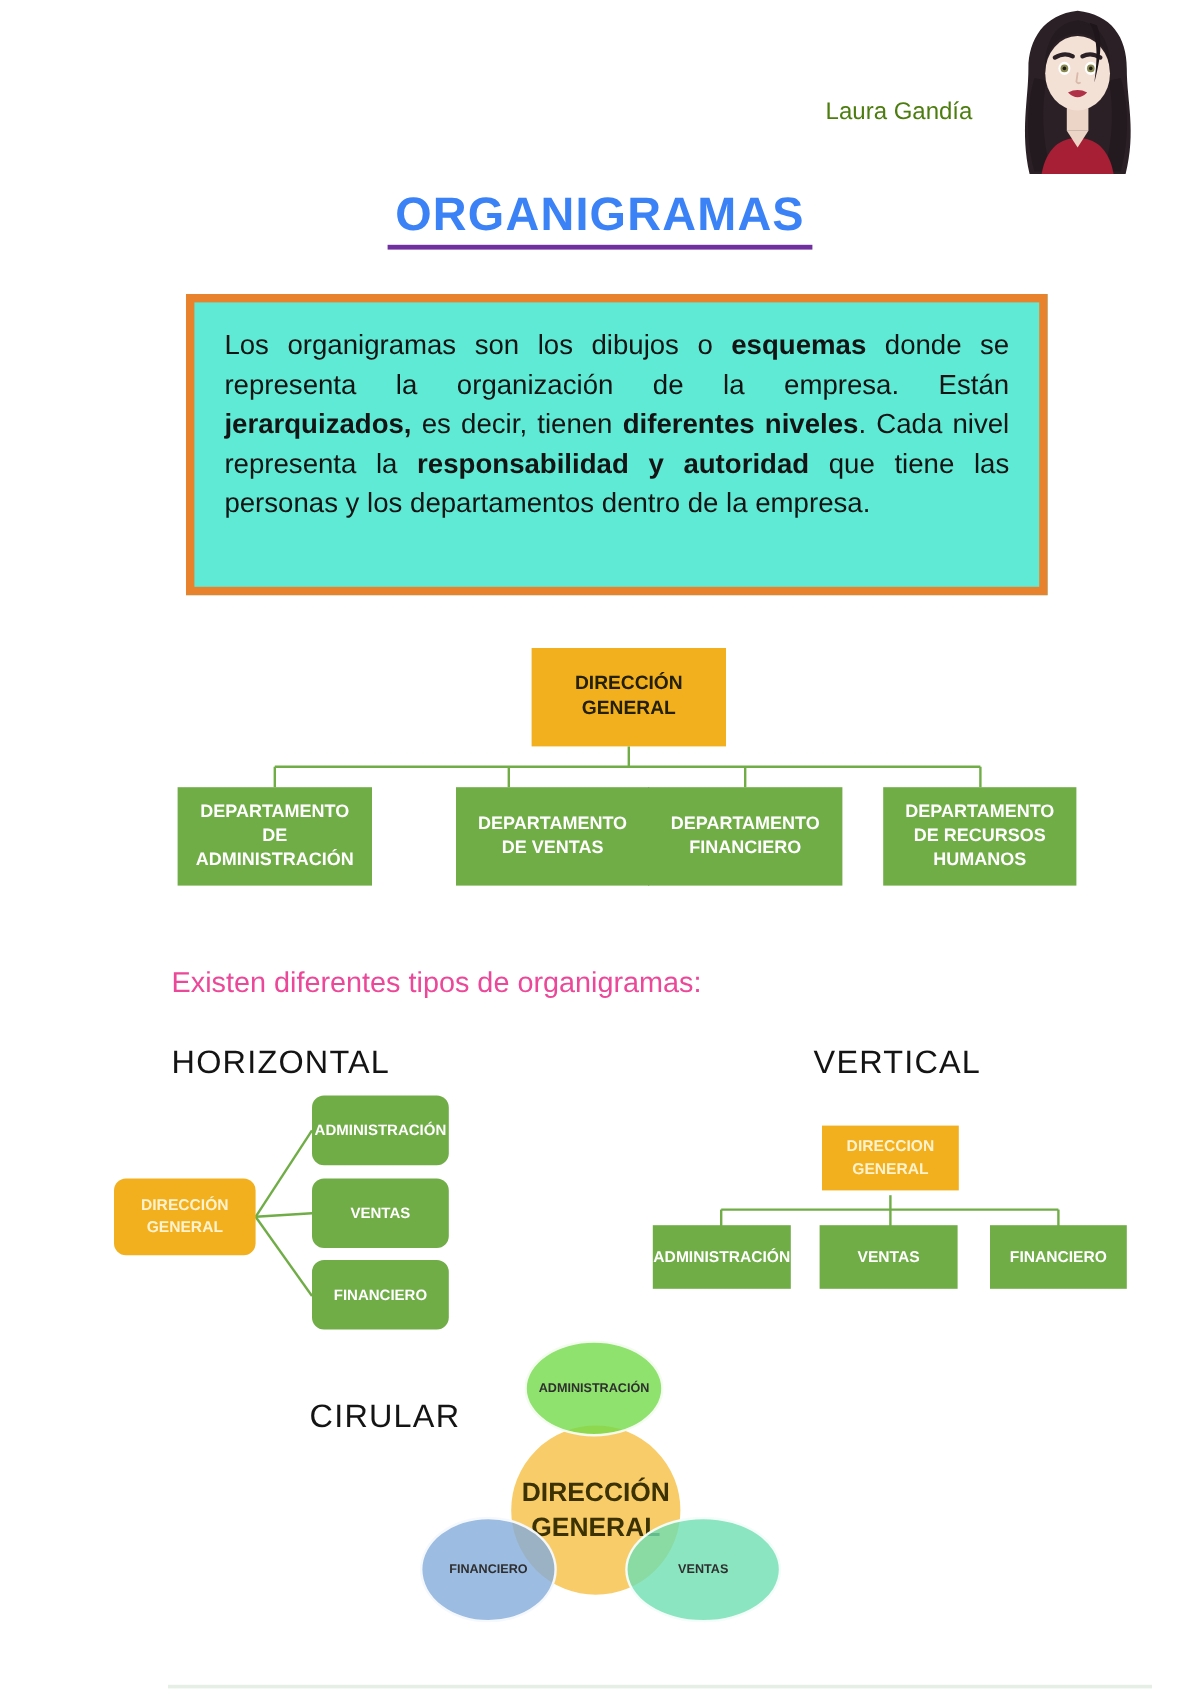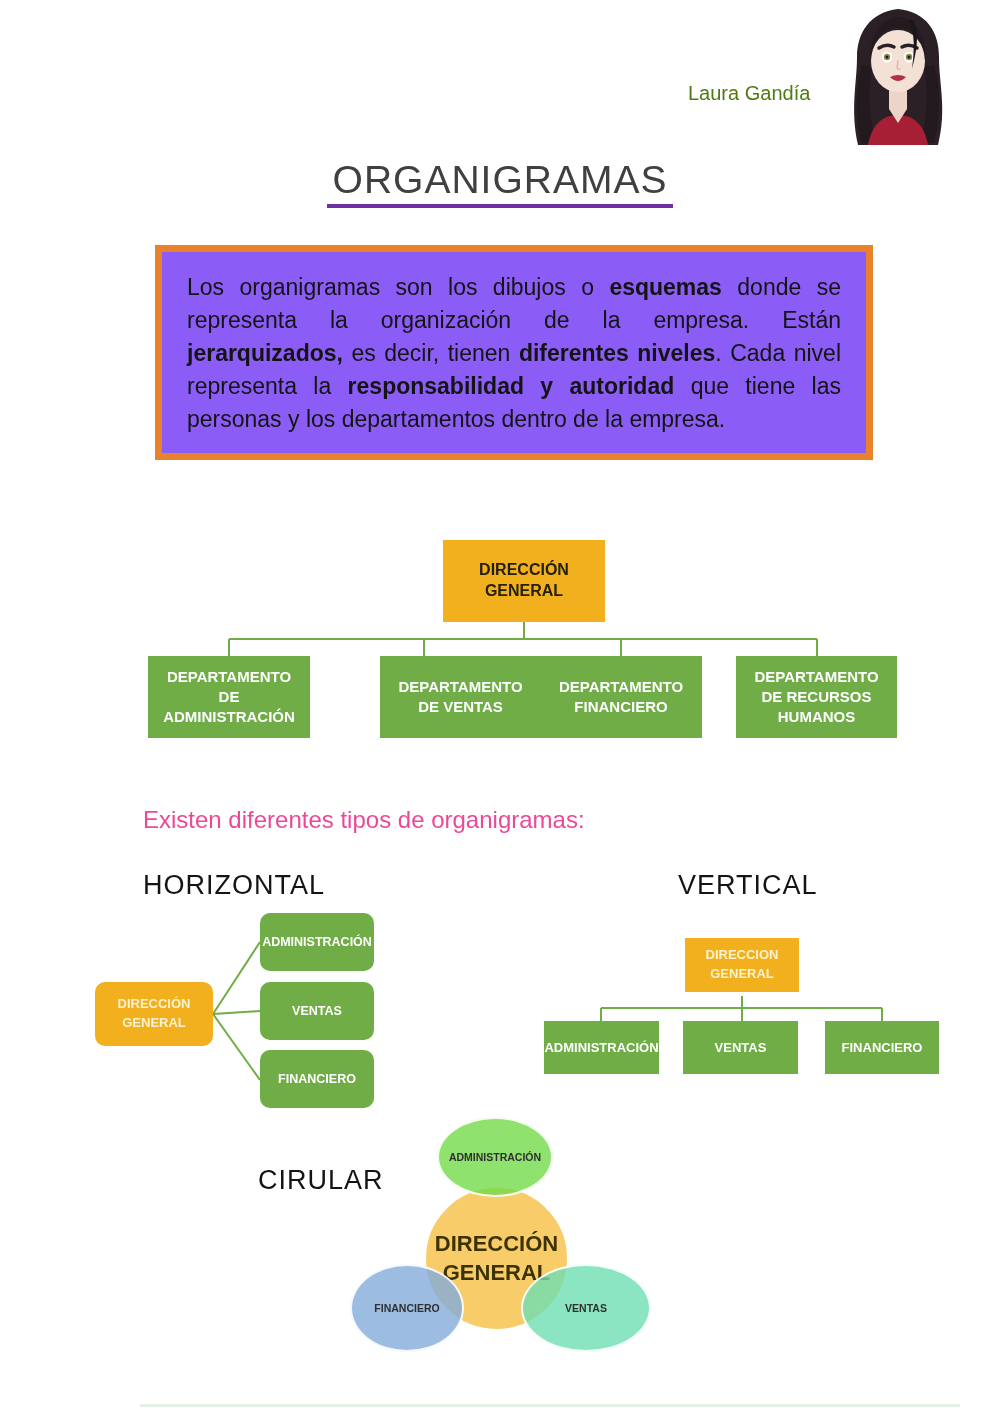--- a/index.html
+++ b/index.html
@@ -4,27 +4,27 @@
 <style>
   * { margin:0; padding:0; box-sizing:border-box; }
   html,body { background:#ffffff; }
   body { font-family:"Liberation Sans","DejaVu Sans",sans-serif; }
   .page { position:relative; width:1000px; height:1413px; background:#ffffff; overflow:hidden; margin:0 auto; }
   .abs { position:absolute; }
 
   .author { font-size:20px; color:#4d7c0f; }
 
   .doc-title {
-    width:100%; text-align:center; color:#404040; font-size:39px; font-weight:normal;
+    width:100%; text-align:center; color:#3b82f6; font-size:39px; font-weight:bold;
     letter-spacing:1px;
   }
   .doc-title span { border-bottom:4px solid #7030A0; padding:0 6px 3px 6px; }
 
   .intro-box {
-    width:718px; height:215px; border:7px solid #E8822D; background:#8b5cf6;
+    width:718px; height:251px; border:7px solid #E8822D; background:#5eead4;
     padding:19px 25px; font-size:23px; line-height:1.43; color:#141414;
     text-align:justify;
   }
   .intro-box .b { font-weight:bold; }
 
   .obox {
     display:flex; align-items:center; justify-content:center; text-align:center;
   }
   .yellow-box { background:#F2B01E; color:#242003; font-weight:bold; }
   .green-box  { background:#70AD47; color:#ffffff; font-weight:bold; }

